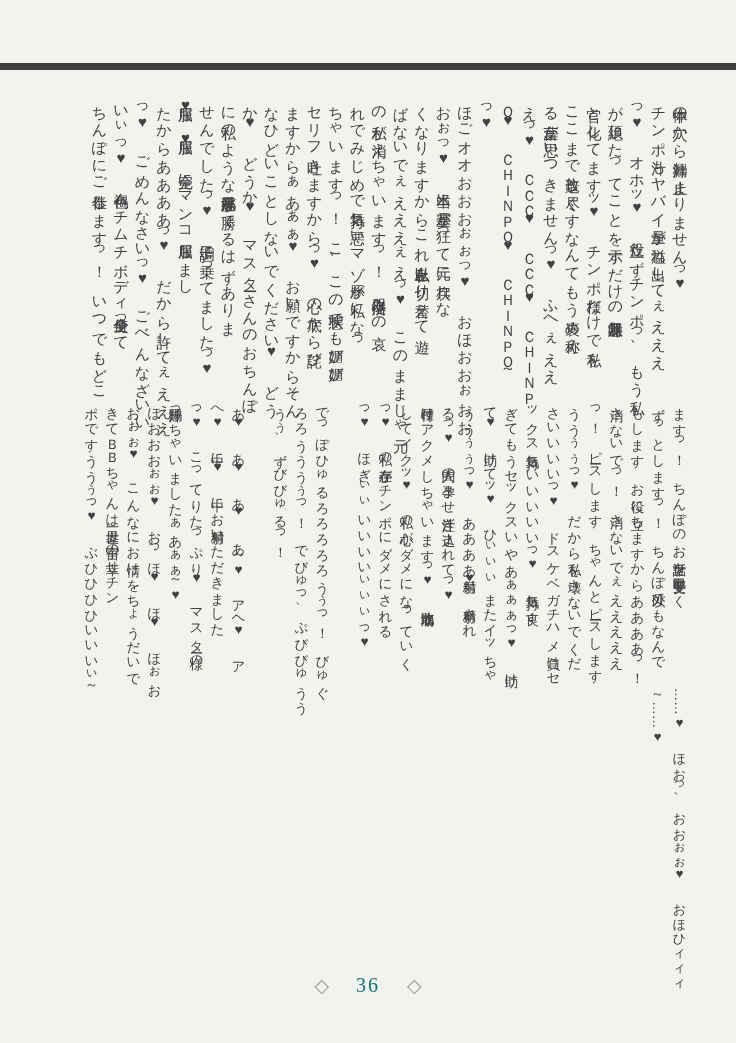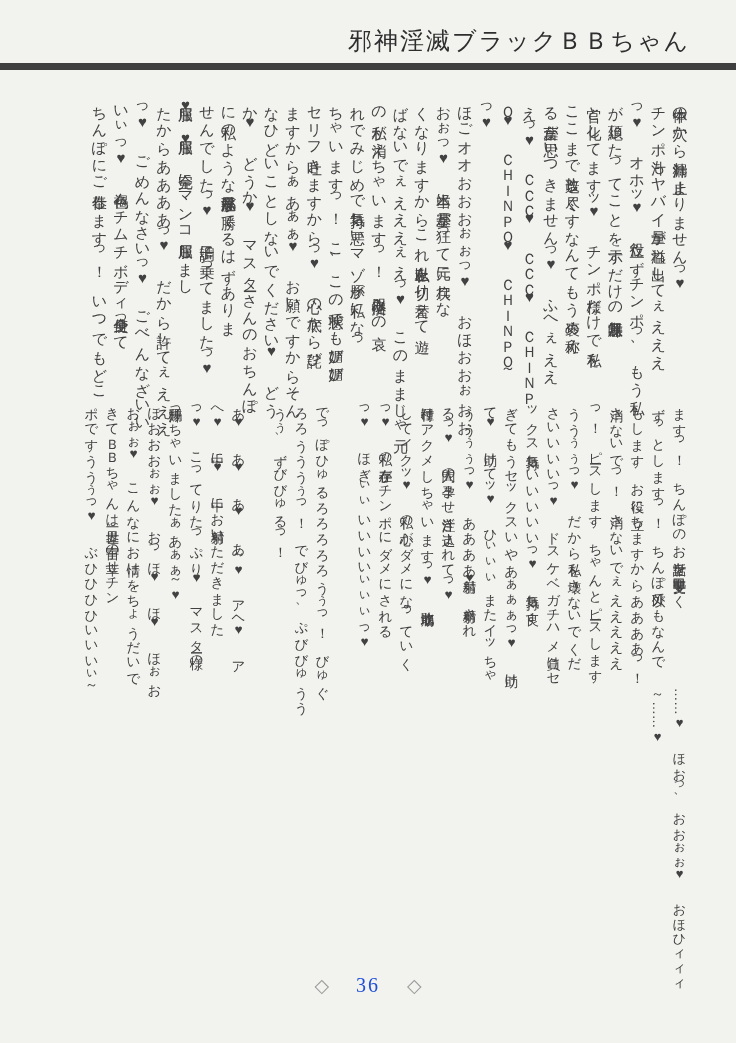--- a/index.html
+++ b/index.html
@@ -31,28 +31,27 @@
     white-space:nowrap;
   }
   #block-a{top:96px;right:46px;height:306px;font-size:15px;line-height:21.5px;letter-spacing:0.5px;}
   #block-b{top:398px;right:46px;height:292px;font-size:13.5px;line-height:21px;letter-spacing:0.3px;}
   #block-c{top:688px;right:46px;height:268px;font-size:13px;line-height:22px;letter-spacing:0.5px;}
   .footer{
     position:absolute;top:974px;left:0;width:736px;
     display:flex;justify-content:center;align-items:center;gap:27px;
     font-size:19px;color:#9a9a9a;
   }
-  .footer .pgnum{color:#1d4ed8;font-size:20px;letter-spacing:2px;}
+  .footer .pgnum{color:#0f766e;font-size:20px;letter-spacing:2px;}
 </style>
 </head>
 <body>
 
 <div class="page">
 
-  <div class="title">邪神淫滅ブラックＢＢちゃん</div>
 
   <div class="rule"></div>
 
   <div class="vblock" id="block-a">
       <p>体中の穴から汁漏れ止まりませんっ♥</p>
       <p>チンポ汁もヤバイ量が溢れ出してぇえええ</p>
       <p>っ♥　オホッ♥　役立たずチンポっ、もう私</p>
       <p>が絶頂したってことを示すだけの無意味器</p>
       <p>官と化してますッ♥　チンポ様だけで私を</p>
       <p>ここまで改造し尽くすなんてもう褒め称え</p>

